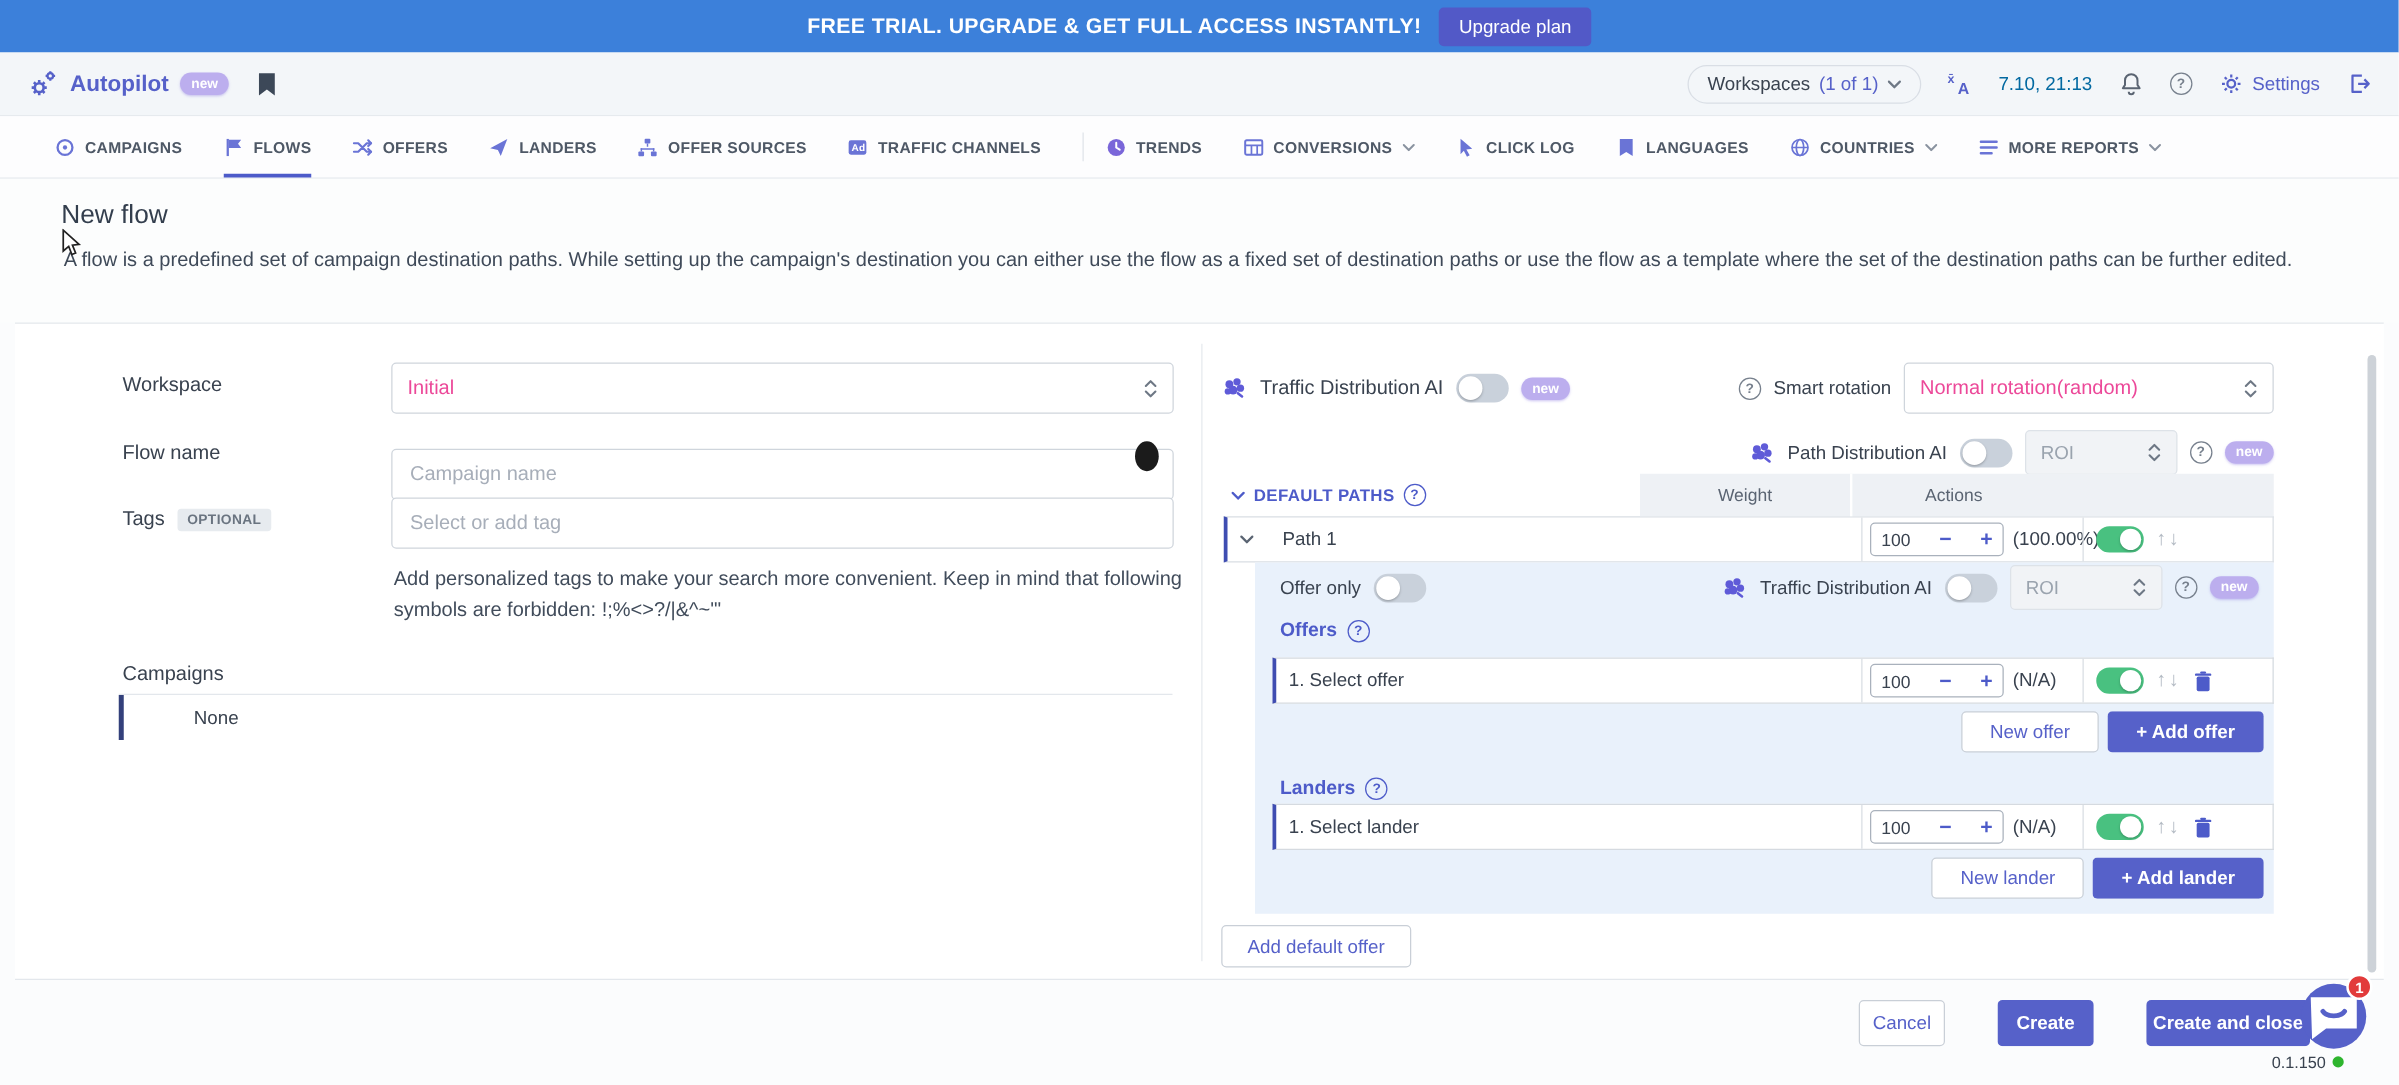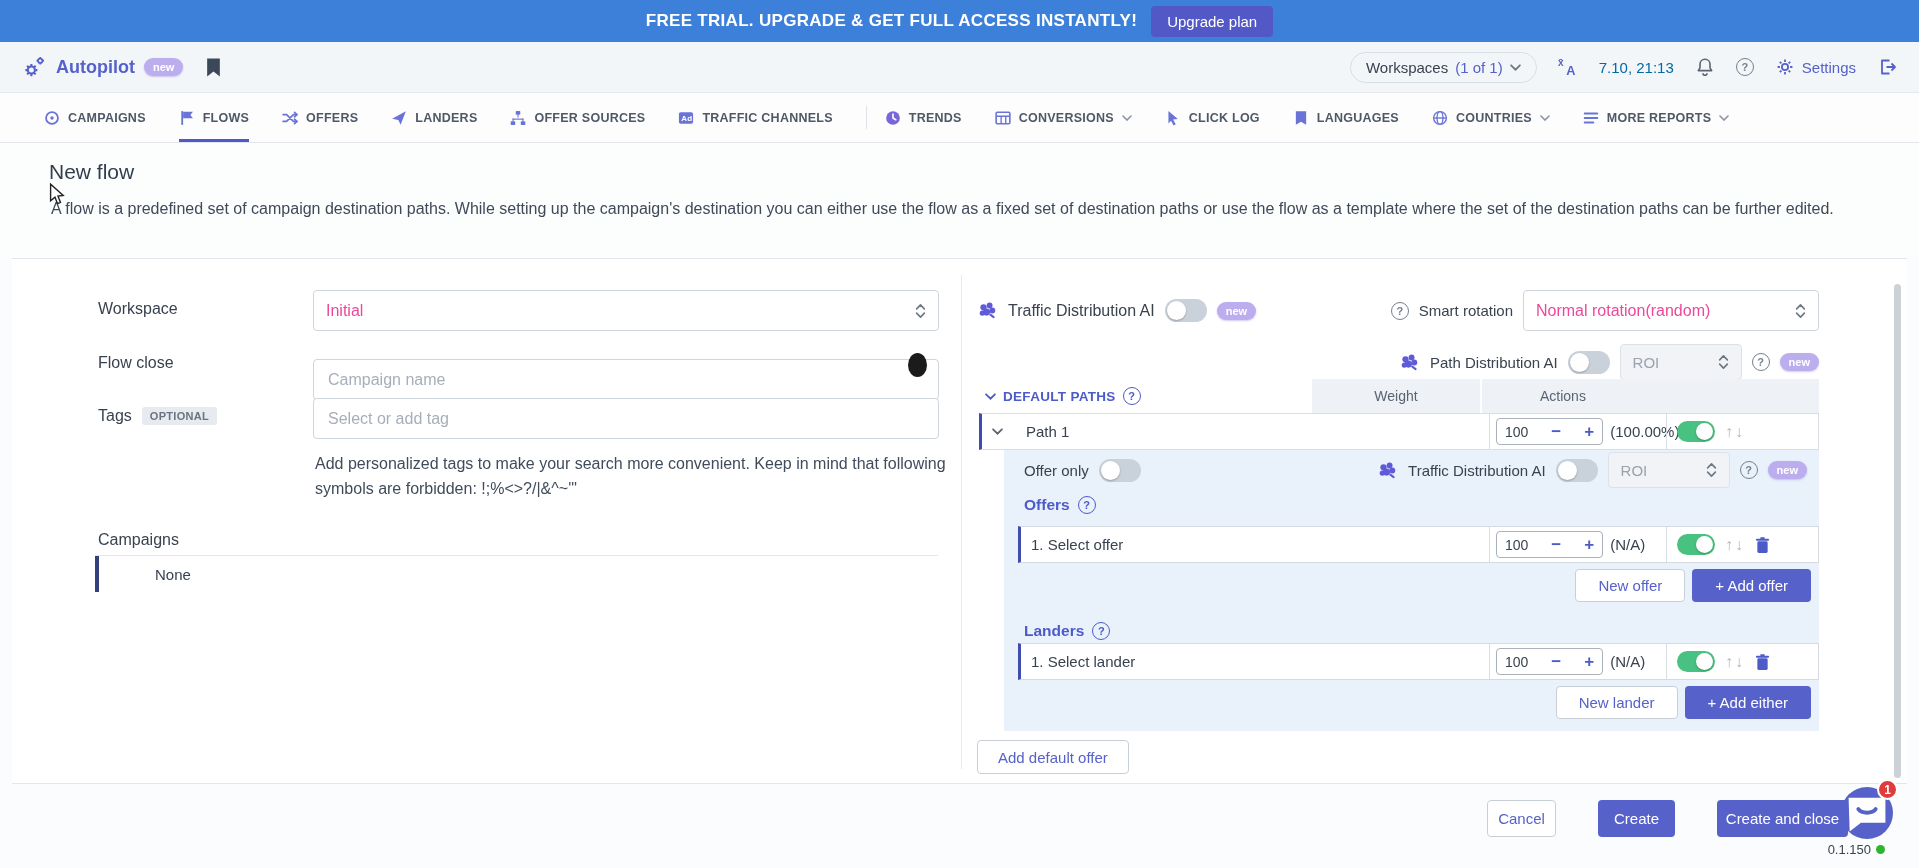--- a/index.html
+++ b/index.html
@@ -120,39 +120,39 @@
             padding:0 12px 0 20px; gap:10px; }
   .oo-label { font-size:15px; color:#39424f; }
   .oo-right { margin-left:auto; display:flex; align-items:center; gap:10px; }
   .sec-head { position:absolute; left:20px; display:flex; align-items:center; gap:8px; }
   .sec-label { color:#4d5bc9; font-weight:bold; font-size:15.5px; }
   .item-row { position:absolute; left:14px; right:0; height:37px; background:#fff; border:1px solid #d5dae0;
               border-left:3px solid #3f4db1; display:flex; align-items:stretch; }
   .btn { border-radius:4px; font-size:15px; display:inline-flex; align-items:center; justify-content:center;
          border:1px solid transparent; font-family:inherit; cursor:pointer; }
   .btn-outline { background:#fff; border-color:#c9cfd7; color:#5661c9; }
-  .btn-primary { background:#5661c9; color:#fff; }
+  .btn-primary { background:#5661c9; color:#fff;font-weight:bold; }
   .row-btns { position:absolute; right:8px; display:flex; gap:7px; }
   .row-btns .btn { height:33px; padding:0 22px; }
   .adp-btn { position:absolute; left:965px; top:481px; height:34px; padding:0 20px; }
 
   
   .footer-btns { position:absolute; top:800px; left:1487px; display:flex; gap:42px; }
   .footer-btns .btn { height:37px; }
   .cancel-btn { width:69px; }
   .create-btn { width:77px; }
   .createclose-btn { width:131px; }
   .chat-fab { position:absolute; left:1841px; top:787px; width:52px; height:52px; border-radius:50%;
               background:#5661c9; display:flex; align-items:center; justify-content:center; cursor:pointer; }
   .chat-fab svg { width:26px; height:26px; }
   .chat-badge { position:absolute; left:1877px; top:779px; width:21px; height:21px; border-radius:50%;
                 background:#e23b3b; border:2px solid #fff; color:#fff; font-size:12px; font-weight:bold;
                 display:flex; align-items:center; justify-content:center; }
   .version { position:absolute; left:1807px; top:842px; width:78px; text-align:right; font-size:13px;
-             color:#39424f; display:flex; align-items:center; justify-content:flex-end; gap:5px; }
+             color:#39424f; display:flex; align-items:center; justify-content:center; gap:5px; }
   .version-dot { width:9px; height:9px; border-radius:50%; background:#2eb52e; display:inline-block; }
   .scroll-thumb { position:absolute; left:1894px; top:284px; width:7px; height:494px; border-radius:4px; background:#cdd2d8; }
 </style>
 </head>
 <body>
 
 <div class="banner">
   <span class="banner-text">FREE TRIAL. UPGRADE &amp; GET FULL ACCESS INSTANTLY!</span>
   <button class="upgrade-btn">Upgrade plan</button>
 </div>
@@ -362,21 +362,21 @@
   <div class="select" style="position:absolute;left:301px;top:31px;width:626px;height:41px">
     <span>Initial</span>
     <span class="sel-arrows">
         <svg viewBox="0 0 10 16" fill="none" stroke="currentColor" stroke-width="1.5" stroke-linecap="round" stroke-linejoin="round" style="width: 100%; height: 100%; display: block;">
           <path d="M1.5 6 5 2.5 8.5 6"></path>
           <path d="M1.5 10 5 13.5 8.5 10"></path>
         </svg>
       </span>
   </div>
 
-  <div class="flabel" style="top:95px">Flow close</div>
+  <div class="flabel" style="top:95px">Flow name</div>
   <input class="tb" style="left: 301px; top: 100px; width: 626px; height: 41px;" placeholder="Campaign name">
   <span class="black-dot" style="top:94px;right:0;left:896px"></span>
 
   <div class="flabel" style="top:148px;display:flex;align-items:center">
     <span>Tags</span>
     <span class="opt-badge">OPTIONAL</span>
   </div>
   <input class="tb" style="left: 301px; top: 139px; width: 626px; height: 41px;" placeholder="Select or add tag">
   <div class="tags-help">Add personalized tags to make your search more convenient. Keep in mind that following symbols are forbidden: !;%&lt;&gt;?/|&amp;^~'"</div>
 
@@ -580,21 +580,21 @@
             <svg viewBox="0 0 16 18" fill="currentColor" style="width: 100%; height: 100%; display: block;">
               <rect x="2.5" y="5" width="11" height="12.5" rx="1.5"></rect>
               <rect x="1" y="2.4" width="14" height="2" rx="1"></rect>
               <rect x="5.5" y="0.6" width="5" height="2" rx="1"></rect>
             </svg>
           </span>
       </div>
     </div>
     <div class="row-btns" style="top:236px">
       <button class="btn btn-outline">New lander</button>
-      <button class="btn btn-primary">+ Add either</button>
+      <button class="btn btn-primary">+ Add lander</button>
     </div>
   </div>
 
   <button class="btn btn-outline adp-btn">Add default offer</button>
 </div>
 
 <div class="footer-btns">
   <button class="btn btn-outline cancel-btn">Cancel</button>
   <button class="btn btn-primary create-btn">Create</button>
   <button class="btn btn-primary createclose-btn">Create and close</button>

